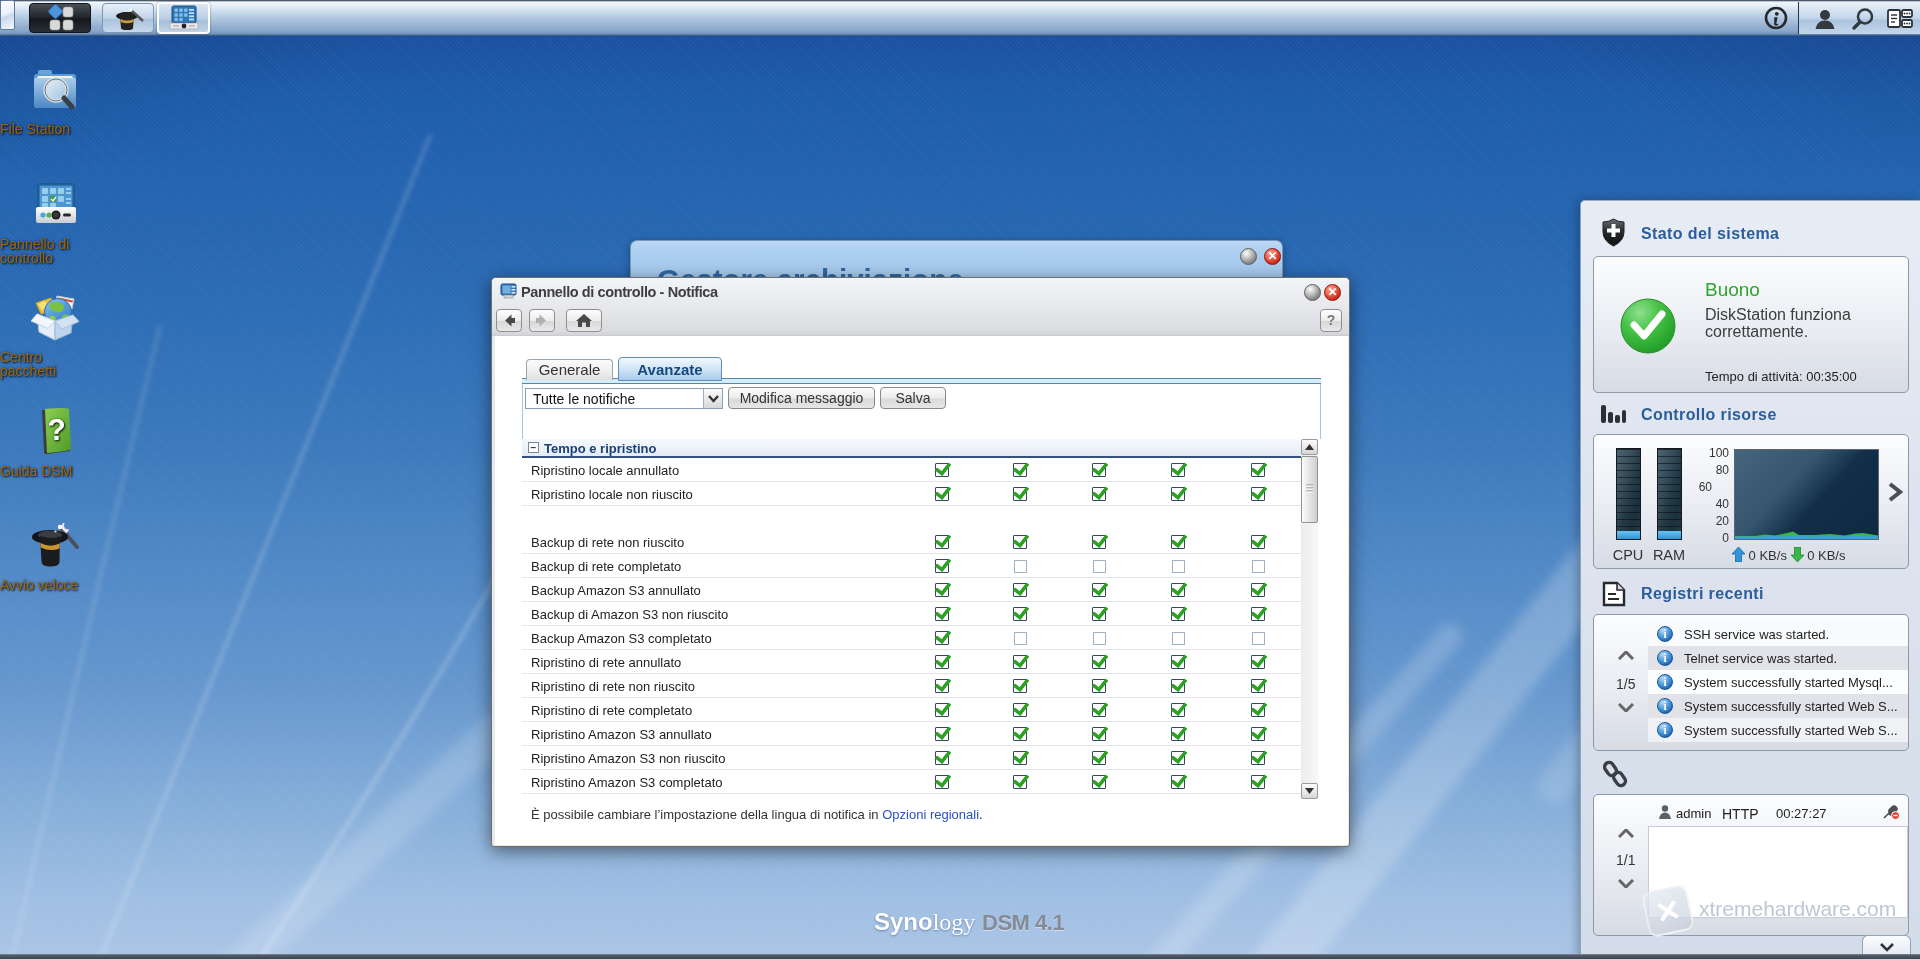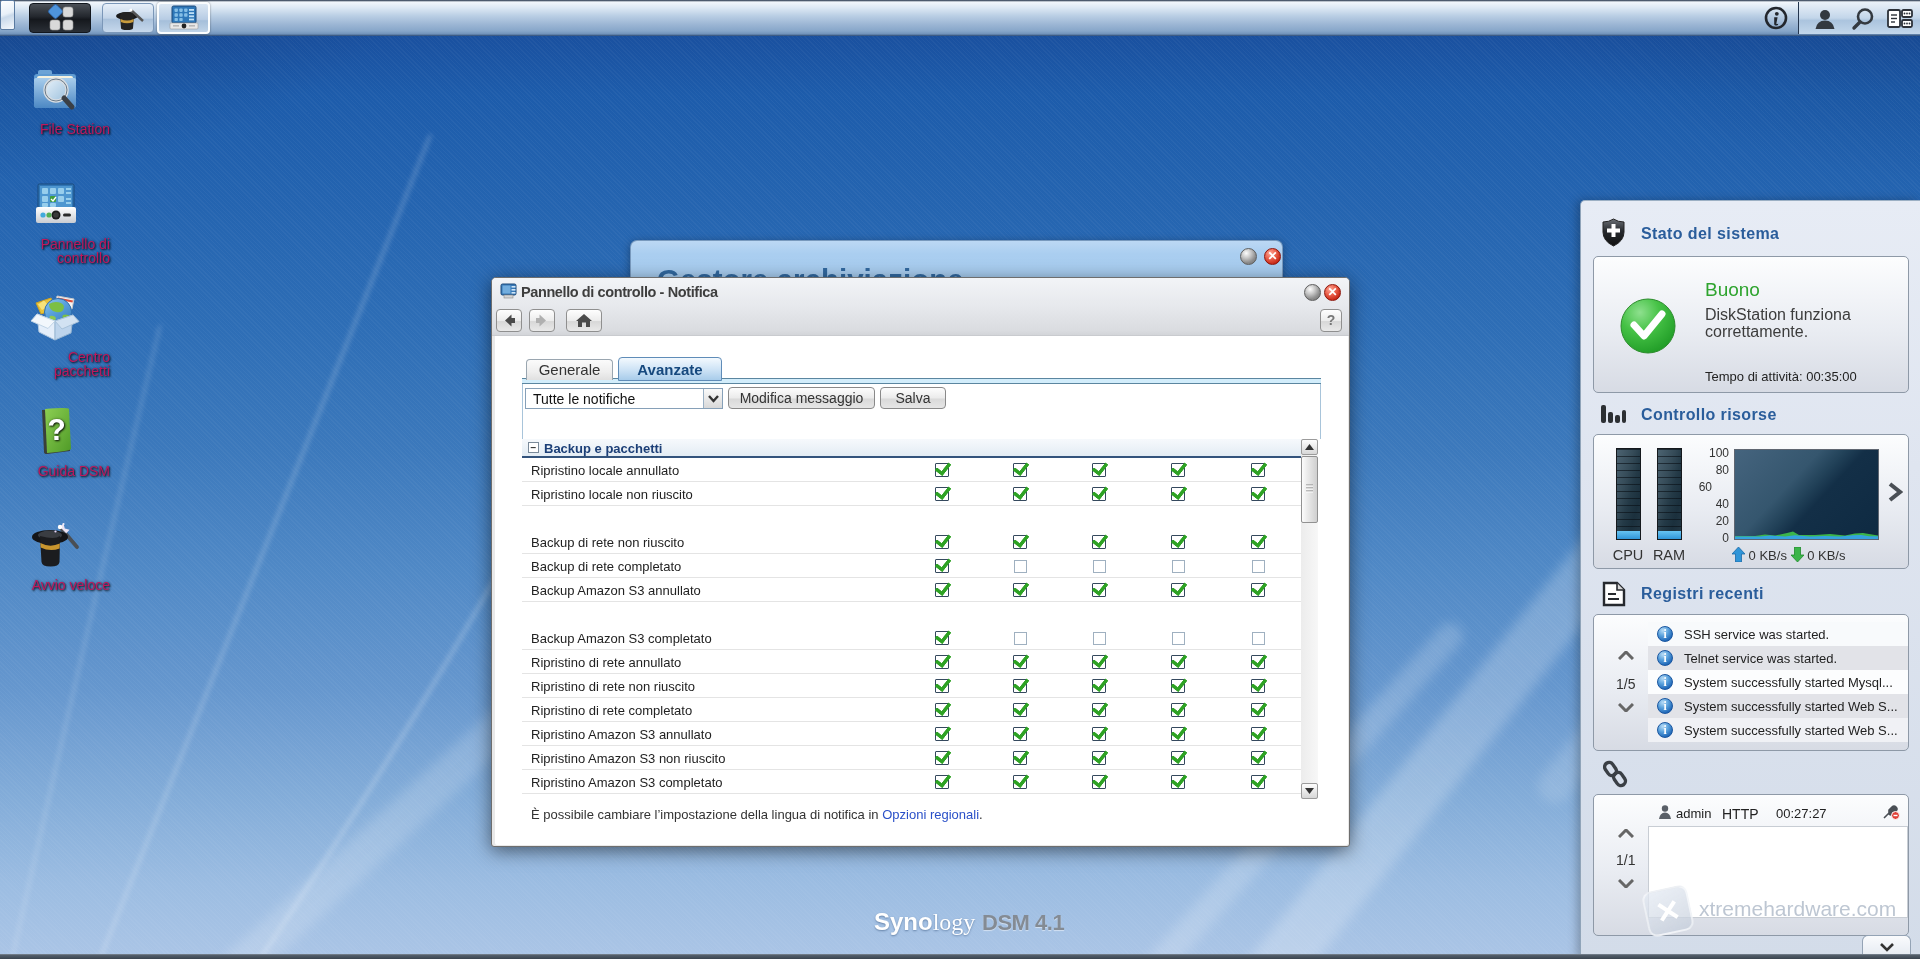--- a/index.html
+++ b/index.html
@@ -22,21 +22,21 @@
 #appbtn{left:29px;width:62px;border:1px solid #11161d;
 background:linear-gradient(180deg,#4b5057 0%,#23272d 45%,#15181d 55%,#2a2f36 100%);}
 #hatbtn{left:102px;width:52px;border:1px solid #7b97b8;
 background:linear-gradient(180deg,#e8f0f9 0%,#c2d4e8 50%,#aac2dc 55%,#c6d8ec 100%);}
 #cplbtn{left:157px;top:2px;width:53px;height:32px;border:2px solid #fbfdfe;border-radius:4px;
 background:linear-gradient(180deg,#dbe7f3 0%,#b7cce4 55%,#a5bfda 60%,#c0d4e8 100%);box-shadow:0 0 2px rgba(0,0,0,.5)}
 #rpanel{position:absolute;right:0;top:2px;width:122px;height:32px;
 background:linear-gradient(180deg,#eaf1f9 0%,#c3d6ea 50%,#abc4de 58%,#c3d7eb 100%);
 border-left:1px solid #24364f;}
 
-.dicon{position:absolute;width:110px;text-align:right;color:#be185d;font-size:14px;
+.dicon{position:absolute;width:110px;text-align:left;color:#a16207;font-size:14px;
 text-shadow:1px 1px 2px rgba(0,0,0,.85),0 0 3px rgba(0,0,0,.4);line-height:14px}
 .dicon svg{display:block;margin:0 auto 8px auto}
 
 #gestore{position:absolute;left:630px;top:240px;width:653px;height:38px;overflow:hidden;
 border:1px solid #7899bd;border-bottom:none;border-radius:7px 7px 0 0;
 background:linear-gradient(180deg,#bcd8f4 0%,#aacef0 35%,#a6cbee 100%);box-shadow:0 2px 8px rgba(0,0,0,.35)}
 #gestore .gt{position:absolute;left:26px;top:22px;font-size:29.5px;font-weight:bold;color:#31689f;letter-spacing:0px}
 .ball{position:absolute;width:17px;height:17px;border-radius:50%;}
 .ball.gray{background:radial-gradient(circle at 35% 28%,#fdfdfd 0%,#c4c4c4 35%,#8e8e8e 65%,#707070 100%);border:1px solid #5f5f5f}
 .ball.red{background:radial-gradient(circle at 35% 28%,#ffa898 0%,#ea5f4a 40%,#c92a18 75%,#ad2011 100%);border:1px solid #8e150a;color:#fff;
@@ -204,21 +204,21 @@
     <svg width="19" height="19" viewBox="0 0 19 19">
           <path d="M5 7 L9.5 12 L14 7" fill="none" stroke="#333" stroke-width="2.4"></path>
         </svg>
   </div>
     </div>
   <div class="pbtn" style="left:236px;width:147px">Modifica messaggio</div>
   <div class="pbtn" style="left:388px;width:66px">Salva</div>
   <div id="tbody">
     <div id="grp">
         <span style="position:absolute;left:6px;top:3px;width:11px;height:11px;border:1px solid #7a8a9a;background:#fff;font-size:10px;line-height:9px;text-align:center;color:#333">−</span>
-        <span style="position:absolute;left:22px;top:2px">Backup e pacchetti</span>
+        <span style="position:absolute;left:22px;top:2px">Tempo e ripristino</span>
       </div>
     <div class="row" style="top:19px">
         <span class="lbl">Ripristino locale annullato</span>
         <span class="ckg" style="left:413px"></span>
         <span class="ckg" style="left:491px"></span>
         <span class="ckg" style="left:570px"></span>
         <span class="ckg" style="left:649px"></span>
         <span class="ckg" style="left:729px"></span>
       </div>
     <div class="row" style="top:43px">
@@ -240,20 +240,28 @@
     <div class="row" style="top:91px">
         <span class="lbl">Backup di rete non riuscito</span>
         <span class="ckg" style="left:413px"></span>
         <span class="ckg" style="left:491px"></span>
         <span class="ckg" style="left:570px"></span>
         <span class="ckg" style="left:649px"></span>
         <span class="ckg" style="left:729px"></span>
       </div>
     <div class="row" style="top:139px">
         <span class="lbl">Backup Amazon S3 annullato</span>
+        <span class="ckg" style="left:413px"></span>
+        <span class="ckg" style="left:491px"></span>
+        <span class="ckg" style="left:570px"></span>
+        <span class="ckg" style="left:649px"></span>
+        <span class="ckg" style="left:729px"></span>
+      </div>
+    <div class="row" style="top:163px">
+        <span class="lbl">Backup di Amazon S3 non riuscito</span>
         <span class="ckg" style="left:413px"></span>
         <span class="ckg" style="left:491px"></span>
         <span class="ckg" style="left:570px"></span>
         <span class="ckg" style="left:649px"></span>
         <span class="ckg" style="left:729px"></span>
       </div>
     <div class="row" style="top:187px">
         <span class="lbl">Backup Amazon S3 completato</span>
         <span class="ckg" style="left:413px"></span>
         <span class="cku" style="left:492px"></span>

